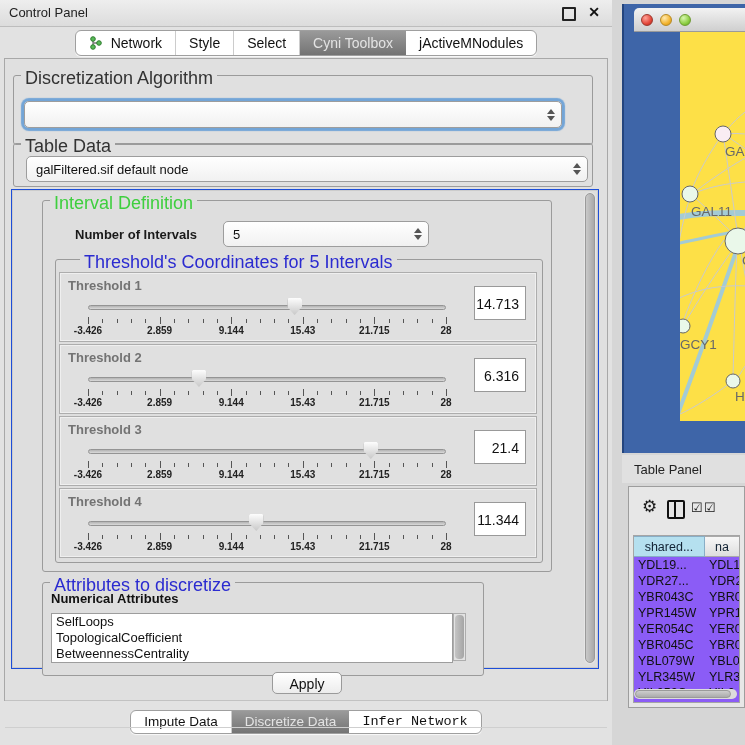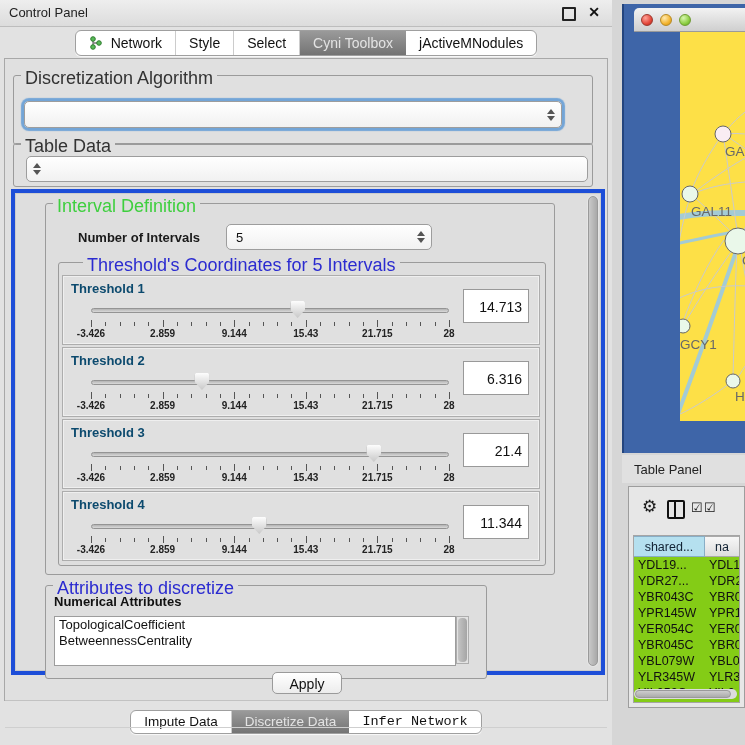--- a/index.html
+++ b/index.html
@@ -29,35 +29,35 @@
   .stepper .up{width:0;height:0;border-left:4px solid transparent;border-right:4px solid transparent;border-bottom:5px solid #555;}
   .stepper .dn{width:0;height:0;border-left:4px solid transparent;border-right:4px solid transparent;border-top:5px solid #555;}
   .combo.focused{box-shadow:0 0 1px 3px rgba(95,154,213,.85);}
   
   .algo-popup{position:absolute;left:10px;top:18px;width:521px;height:61px;background:#ffffff;border:1px solid #c2c2c2;border-radius:0 0 5px 5px;box-shadow:0 3px 9px rgba(0,0,0,.35);z-index:50;}
   .popup-placeholder{position:absolute;left:0;top:5px;width:100%;text-align:center;color:#b4b4b4;font-size:13px;}
   .popup-item{position:absolute;left:2px;width:96%;font-size:13px;color:#000;cursor:pointer;padding-left:0;}
   .popup-item.b{font-weight:bold;top:24px;}
   .popup-item.r{top:41px;}
   
-  .scrollpane{position:absolute;left:6px;top:130px;width:586px;height:478px;border:4px solid #1d4ed8;background:#dedede;box-shadow:inset 0 0 0 1px #cccccc;}
+  .scrollpane{position:absolute;left:6px;top:130px;width:586px;height:478px;border:1px solid #1d4ed8;background:#dedede;box-shadow:inset 0 0 0 1px #cccccc;}
   .vscroll{position:absolute;right:2px;top:2px;width:12px;height:472px;background:#e6e6e6;border-radius:6px;}
   .vscroll .vthumb{position:absolute;left:1px;top:1px;width:10px;height:470px;border-radius:5px;background:linear-gradient(90deg,#c9c9c9,#a9a9a9);border:1px solid #9a9a9a;box-sizing:border-box;}
   
   .thr-panel{position:relative;width:478px;height:70px;border:1px solid #adadad;background:#e0e0e0;box-shadow:inset 0 0 0 1px #efefef;margin-bottom:2px;box-sizing:border-box;}
-  .thr-label{position:absolute;left:8px;top:5px;font-weight:bold;font-size:13px;color:#0c4a6e;}
+  .thr-label{position:absolute;left:8px;top:5px;font-weight:bold;font-size:13px;color:#737373;}
   .slider{position:absolute;left:28px;top:24px;width:358px;height:42px;cursor:pointer;}
   .track{position:absolute;left:0;top:8px;width:100%;height:5px;border-radius:3px;background:linear-gradient(#b3b3b3,#dadada);border:1px solid #949494;box-sizing:border-box;}
   .thumb{position:absolute;top:1px;width:15px;height:17px;transform:translateX(-50%);background:linear-gradient(#fdfdfd,#c8c8c8);clip-path:polygon(10% 0,90% 0,100% 12%,100% 52%,50% 100%,0 52%,0 12%);filter:drop-shadow(0 0 1px #777);}
   .ticks{position:absolute;left:0;top:20px;width:100%;height:7px;}
   .tick{position:absolute;top:2px;width:1px;height:4px;background:#555;}
   .tick.major{top:0;height:7px;}
   .tick-labels{position:absolute;left:0;top:28px;width:100%;height:12px;}
   .tick-label{position:absolute;transform:translateX(-50%);font-size:10px;font-weight:bold;color:#222;white-space:nowrap;}
-  .value-box{position:absolute;right:10px;top:13px;width:66px;height:34px;background:#ffffff;border:1px solid #999;line-height:34px;text-align:right;padding-right:6px;font-size:14px;color:#111;box-sizing:border-box;}
+  .value-box{position:absolute;right:10px;top:13px;width:52px;height:34px;background:#ffffff;border:1px solid #999;line-height:34px;text-align:right;padding-right:6px;font-size:14px;color:#111;box-sizing:border-box;}
   
   .attr-subtitle{position:absolute;left:8px;top:8px;font-weight:bold;font-size:13px;color:#111;}
   .attr-list{position:absolute;left:8px;top:30px;width:400px;height:48px;background:#ffffff;border:1px solid #9d9d9d;overflow:hidden;}
   .list-item{height:16px;line-height:16px;padding-left:4px;font-size:13px;color:#111;cursor:pointer;}
   .attr-vscroll{position:absolute;left:410px;top:30px;width:13px;height:48px;background:#e2e2e2;border:1px solid #adadad;box-sizing:border-box;}
   .attr-vscroll .vthumb2{position:absolute;left:1px;top:1px;width:9px;height:44px;border-radius:4px;background:linear-gradient(90deg,#c4c4c4,#a5a5a5);}
   .apply-btn{position:absolute;left:267px;top:613px;width:70px;height:22px;background:linear-gradient(#ffffff,#ececec);border:1px solid #9a9a9a;border-radius:5px;font-size:14px;color:#111;text-align:center;line-height:21px;cursor:pointer;}
   .hline{position:absolute;left:0;width:602px;height:1px;background:#c2c2c2;}
   .bottom-tabbar{position:absolute;left:0;top:644px;width:602px;height:30px;display:flex;justify-content:center;align-items:center;}
   
@@ -70,21 +70,21 @@
   .netcanvas{position:absolute;left:10px;top:28px;right:0;height:389px;background:#fde047;margin-left:46px;}
   
   .tp-titlebar{position:absolute;left:622px;top:455px;width:123px;height:28px;background:#e0e0e0;}
   .tp-title{position:absolute;left:12px;top:7px;font-size:13px;color:#222;}
   .tpanel{position:absolute;left:628px;top:486px;width:117px;height:222px;background:#e7e7e7;border:1px solid #9d9d9d;box-sizing:border-box;}
   .tp-toolbar{position:absolute;left:0;top:0;width:100%;height:44px;}
   .gear{position:absolute;left:13px;top:11px;font-size:17px;color:#1a1a1a;cursor:pointer;line-height:17px;}
   .split-icon{position:absolute;left:38px;top:13px;width:14px;height:15px;border:2px solid #111;border-radius:2px;cursor:pointer;}
   .split-icon:before{content:"";position:absolute;left:5px;top:0;width:2px;height:100%;background:#111;}
   .cbx{position:absolute;top:13px;font-size:13px;color:#111;cursor:pointer;}
-  .table-area{position:absolute;left:4px;top:48px;width:107px;height:168px;background:#84cc16;border:1px solid #a5a5a5;box-sizing:border-box;overflow:hidden;}
+  .table-area{position:absolute;left:4px;top:48px;width:107px;height:168px;background:#8b5cf6;border:1px solid #a5a5a5;box-sizing:border-box;overflow:hidden;}
   .thead{display:flex;height:21px;}
   .th1{width:71px;background:#b5e0ef;border:1px solid #88aec6;border-left:none;box-sizing:border-box;text-align:center;line-height:20px;font-size:12.5px;color:#123;cursor:pointer;}
   .th2{flex:1;background:linear-gradient(#f7f7f7,#dedede);border-top:1px solid #aaa;border-bottom:1px solid #aaa;line-height:20px;font-size:12.5px;color:#123;text-align:center;cursor:pointer;}
   .trow{display:flex;height:16px;line-height:16px;font-size:12.5px;color:#111;}
   .td1{width:71px;padding-left:4px;box-sizing:border-box;white-space:nowrap;overflow:hidden;}
   .td2{flex:1;padding-left:4px;white-space:nowrap;overflow:hidden;}
   .hscroll{position:absolute;left:5px;top:202px;width:103px;height:10px;background:#dcdcdc;border-radius:5px;}
   .hscroll .hthumb{position:absolute;left:1px;top:1px;width:96px;height:8px;border-radius:4px;background:linear-gradient(#cdcdcd,#ababab);border:1px solid #9a9a9a;box-sizing:border-box;cursor:pointer;}
   .net-icon-svg{width:13px;height:14px;}
 </style>
@@ -137,20 +137,21 @@
               <span class="up"></span>
               <span class="dn"></span>
             </span>
         </div>
       </div>
 
 
       <div class="groupbox" style="left:8px;top:84px;width:578px;height:42px;">
         <span class="group-label">Table Data</span>
         <div class="combo" style="left:12px;top:12px;width:560px;height:24px;">
+          <span class="combo-text">galFiltered.sif default node</span>
           <span class="stepper">
               <span class="up"></span>
               <span class="dn"></span>
             </span>
         </div>
       </div>
 
       <div class="scrollpane">
 
         <div class="groupbox" style="left:30px;top:10px;width:508px;height:370px;background:#dedede;">
@@ -350,20 +351,21 @@
               </div>
 
             </div>
           </div>
         </div>
 
         <div class="groupbox" style="left:30px;top:392px;width:440px;height:92px;background:#dedede;">
           <span class="group-label blue" style="background:#dedede;">Attributes to discretize</span>
           <span class="attr-subtitle">Numerical Attributes</span>
           <div class="attr-list">
+              <div class="list-item">SelfLoops</div>
               <div class="list-item">TopologicalCoefficient</div>
               <div class="list-item">BetweennessCentrality</div>
             </div>
           <div class="attr-vscroll">
               <div class="vthumb2"></div>
             </div>
         </div>
 
         <div class="vscroll">
             <div class="vthumb"></div>

